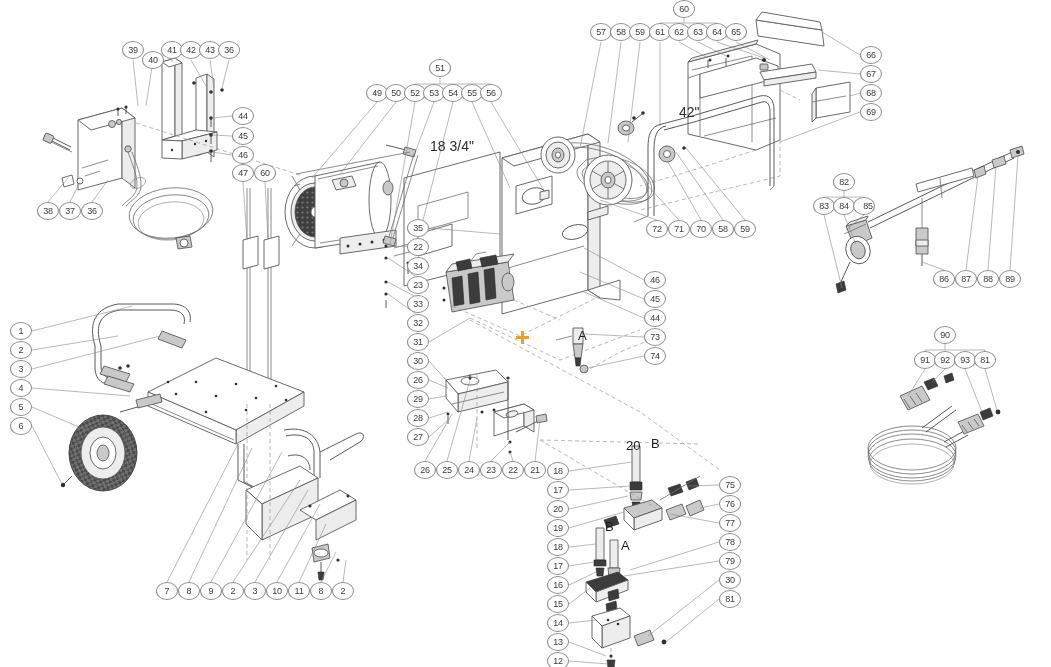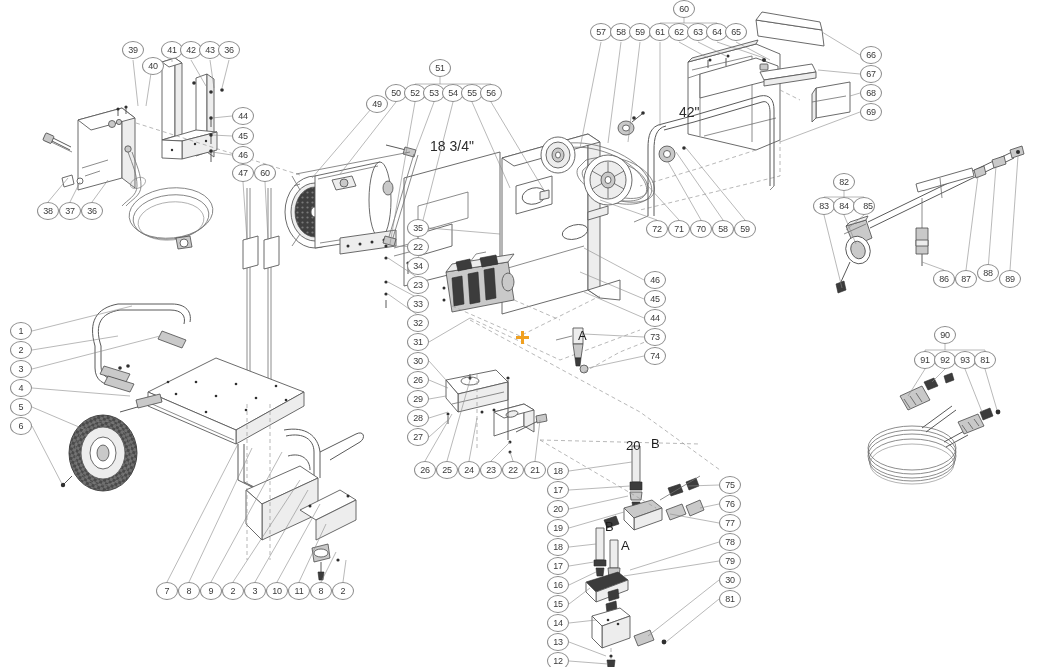--- a/index.html
+++ b/index.html
@@ -652,34 +652,34 @@
     <g class="lead">
       <path d="M415 84 L491 84 M440 84 L440 77 M415 84 L415 86 M491 84 L491 86"></path>
       <path d="M660 23 L717 23 M684 23 L684 18 M660 23 L660 25 M717 23 L717 25"></path>
       <path d="M824 197 L864 197 M844 197 L844 191 M824 197 L824 199 M864 197 L864 199"></path>
       <path d="M925 350 L985 350 M945 350 L945 344 M925 350 L925 352 M985 350 L985 352"></path>
     </g>
   </svg>
 
   <div id="overlay">
       <div class="bubble" style="left: 133px; top: 50px;">39</div>
-      <div class="bubble" style="left: 153px; top: 66px;">40</div>
+      <div class="bubble" style="left: 153px; top: 60px;">40</div>
       <div class="bubble" style="left: 172px; top: 50px;">41</div>
       <div class="bubble" style="left: 191px; top: 50px; text-align: center;">42</div>
       <div class="bubble" style="left: 210px; top: 50px;">43</div>
       <div class="bubble" style="left: 229px; top: 50px;">36</div>
       <div class="bubble" style="left: 48px; top: 211px;">38</div>
       <div class="bubble" style="left: 70px; top: 211px;">37</div>
       <div class="bubble" style="left: 92px; top: 211px;">36</div>
       <div class="bubble" style="left: 243px; top: 116px;">44</div>
       <div class="bubble" style="left: 243px; top: 136px;">45</div>
       <div class="bubble" style="left: 243px; top: 155px;">46</div>
       <div class="bubble" style="left: 243px; top: 173px;">47</div>
       <div class="bubble" style="left: 265px; top: 173px;">60</div>
-      <div class="bubble" style="left: 377px; top: 104px;">49</div>
+      <div class="bubble" style="left: 377px; top: 93px;">49</div>
       <div class="bubble" style="left: 396px; top: 93px;">50</div>
       <div class="bubble" style="left: 415px; top: 93px;">52</div>
       <div class="bubble" style="left: 434px; top: 93px;">53</div>
       <div class="bubble" style="left: 453px; top: 93px;">54</div>
       <div class="bubble" style="left: 472px; top: 93px;">55</div>
       <div class="bubble" style="left: 491px; top: 93px;">56</div>
       <div class="bubble" style="left: 440px; top: 68px;">51</div>
       <div class="bubble" style="left: 418px; top: 228px;">35</div>
       <div class="bubble" style="left: 418px; top: 247px;">22</div>
       <div class="bubble" style="left: 418px; top: 266px;">34</div>
@@ -720,21 +720,21 @@
       <div class="bubble" style="left: 679px; top: 229px;">71</div>
       <div class="bubble" style="left: 701px; top: 229px;">70</div>
       <div class="bubble" style="left: 723px; top: 229px;">58</div>
       <div class="bubble" style="left: 745px; top: 229px;">59</div>
       <div class="bubble" style="left: 824px; top: 206px;">83</div>
       <div class="bubble" style="left: 844px; top: 206px;">84</div>
       <div class="bubble" style="left: 864px; top: 206px; padding-left: 8px;">85</div>
       <div class="bubble" style="left: 844px; top: 182px;">82</div>
       <div class="bubble" style="left: 944px; top: 279px;">86</div>
       <div class="bubble" style="left: 966px; top: 279px;">87</div>
-      <div class="bubble" style="left: 988px; top: 273px;">88</div>
+      <div class="bubble" style="left: 988px; top: 279px;">88</div>
       <div class="bubble" style="left: 1010px; top: 279px;">89</div>
       <div class="bubble" style="left: 925px; top: 360px;">91</div>
       <div class="bubble" style="left: 945px; top: 360px;">92</div>
       <div class="bubble" style="left: 965px; top: 360px;">93</div>
       <div class="bubble" style="left: 985px; top: 360px;">81</div>
       <div class="bubble" style="left: 945px; top: 335px;">90</div>
       <div class="bubble" style="left: 21px; top: 331px;">1</div>
       <div class="bubble" style="left: 21px; top: 350px;">2</div>
       <div class="bubble" style="left: 21px; top: 369px;">3</div>
       <div class="bubble" style="left: 21px; top: 388px;">4</div>

